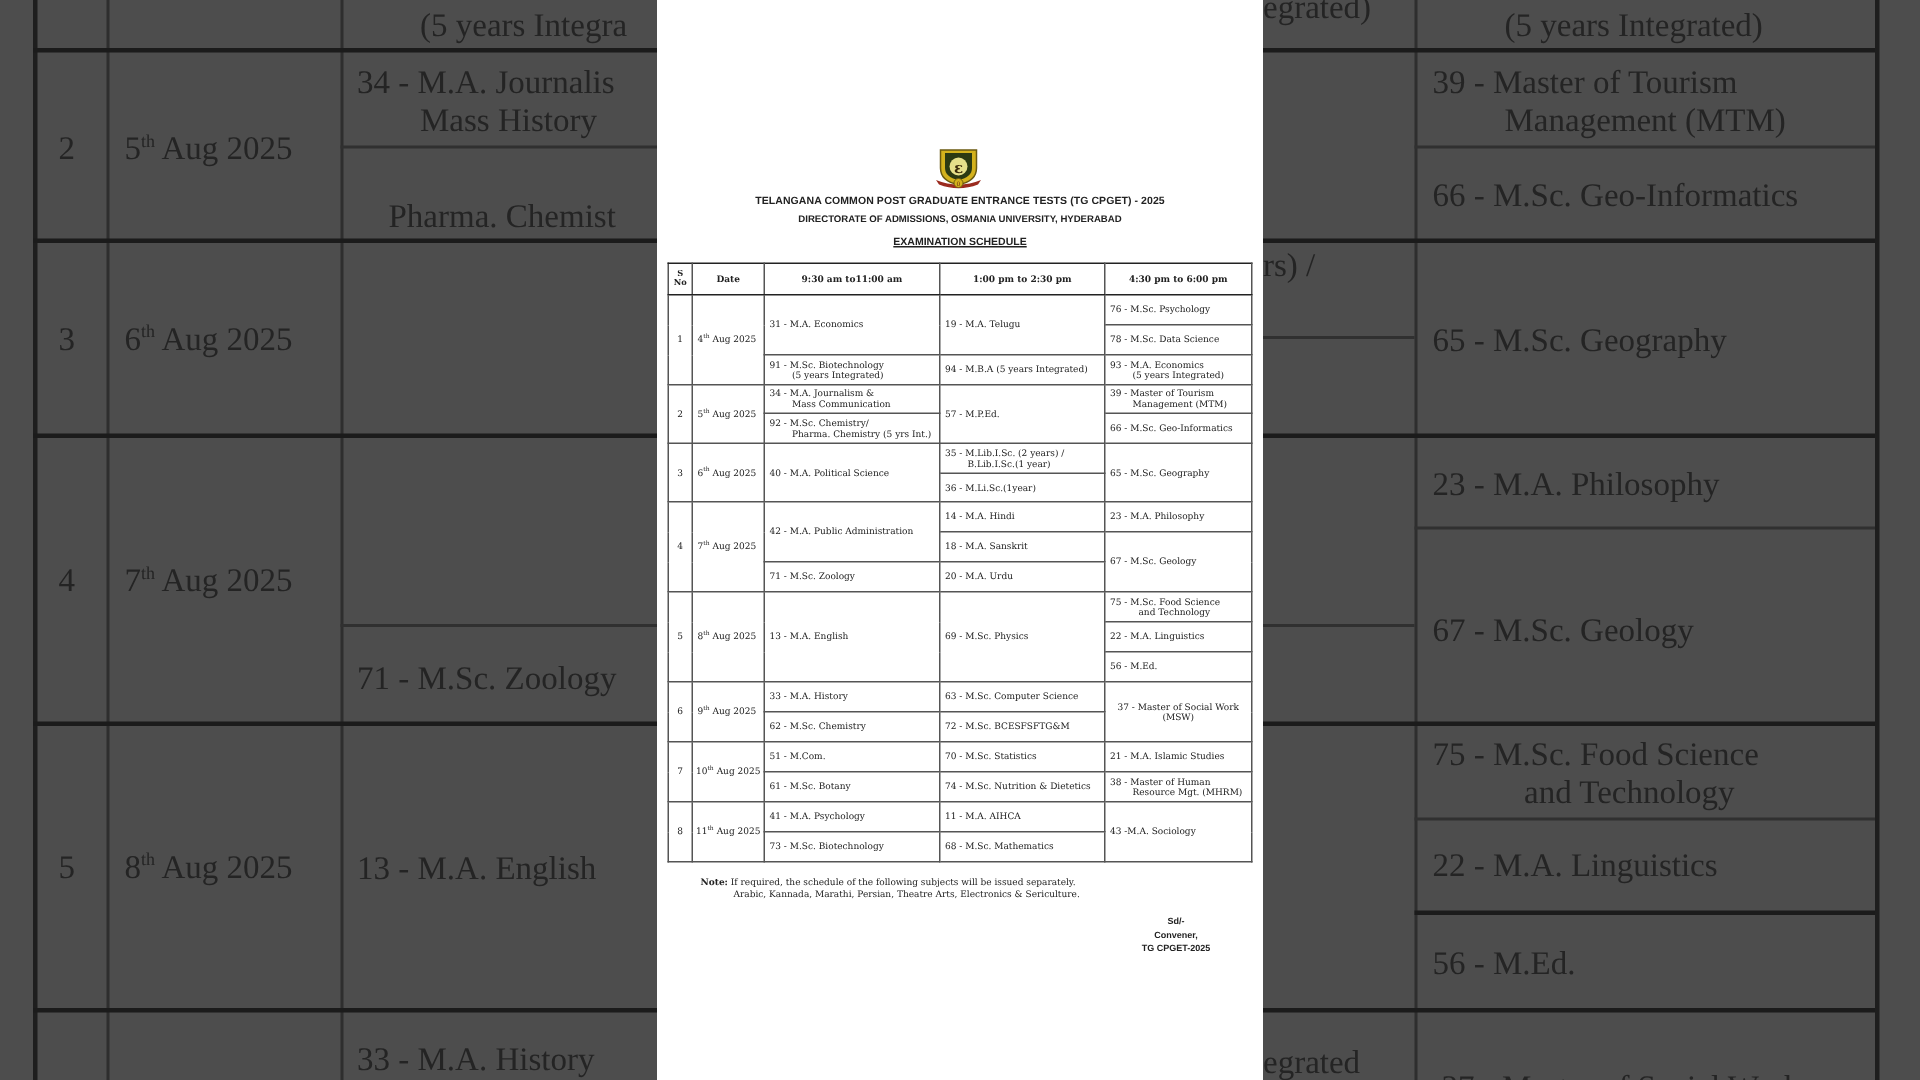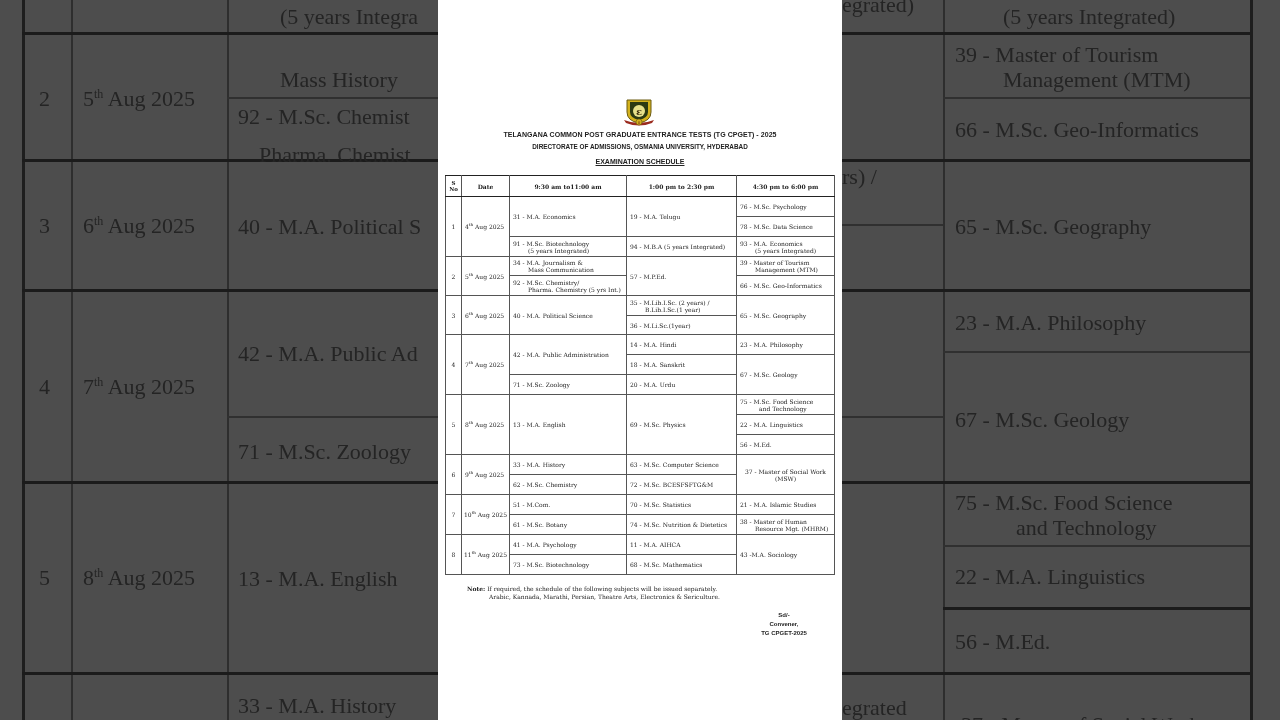--- a/index.html
+++ b/index.html
@@ -79,25 +79,23 @@
     <div class="vline thin" style="left:227px"></div>
     <div class="hline" style="top:32px"></div>
     <div class="hline thin" style="left:227px;top:97px"></div>
     <div class="hline" style="top:159px"></div>
     <div class="hline" style="top:289px"></div>
     <div class="hline thin" style="left:227px;top:416px"></div>
     <div class="hline" style="top:481px"></div>
     <div class="hline" style="top:672px"></div>
 
     <span class="bgtxt" style="left:280px;top:4px">(5 years Integra</span>
+    <span class="bgtxt" style="left:238px;top:42px">34 - M.A. Journalis</span>
     <span class="bgtxt" style="left:280px;top:67px">Mass History</span>
-    <span class="bgtxt" style="left:238px;top:104px">92 - M.Sc. Chemist</span>
-    <span class="bgtxt" style="left:259px;top:142px">Pharma. Chemist</span>
-    <span class="bgtxt" style="left:238px;top:214px">40 - M.A. Political S</span>
-    <span class="bgtxt" style="left:238px;top:341px">42 - M.A. Public Ad</span>
+    <span class="bgtxt" style="left:259px;top:131px">Pharma. Chemist</span>
     <span class="bgtxt" style="left:238px;top:439px">71 - M.Sc. Zoology</span>
     <span class="bgtxt" style="left:238px;top:566px">13 - M.A. English</span>
     <span class="bgtxt" style="left:238px;top:693px">33 - M.A. History</span>
 
     <span class="bgtxt" style="left:39px;top:86px">2</span>
     <span class="bgtxt" style="left:39px;top:213px">3</span>
     <span class="bgtxt" style="left:39px;top:374px">4</span>
     <span class="bgtxt" style="left:39px;top:565px">5</span>
 
     <span class="bgtxt" style="left:83px;top:86px"><span>5</span><sup>th</sup><span> Aug 2025</span></span>

